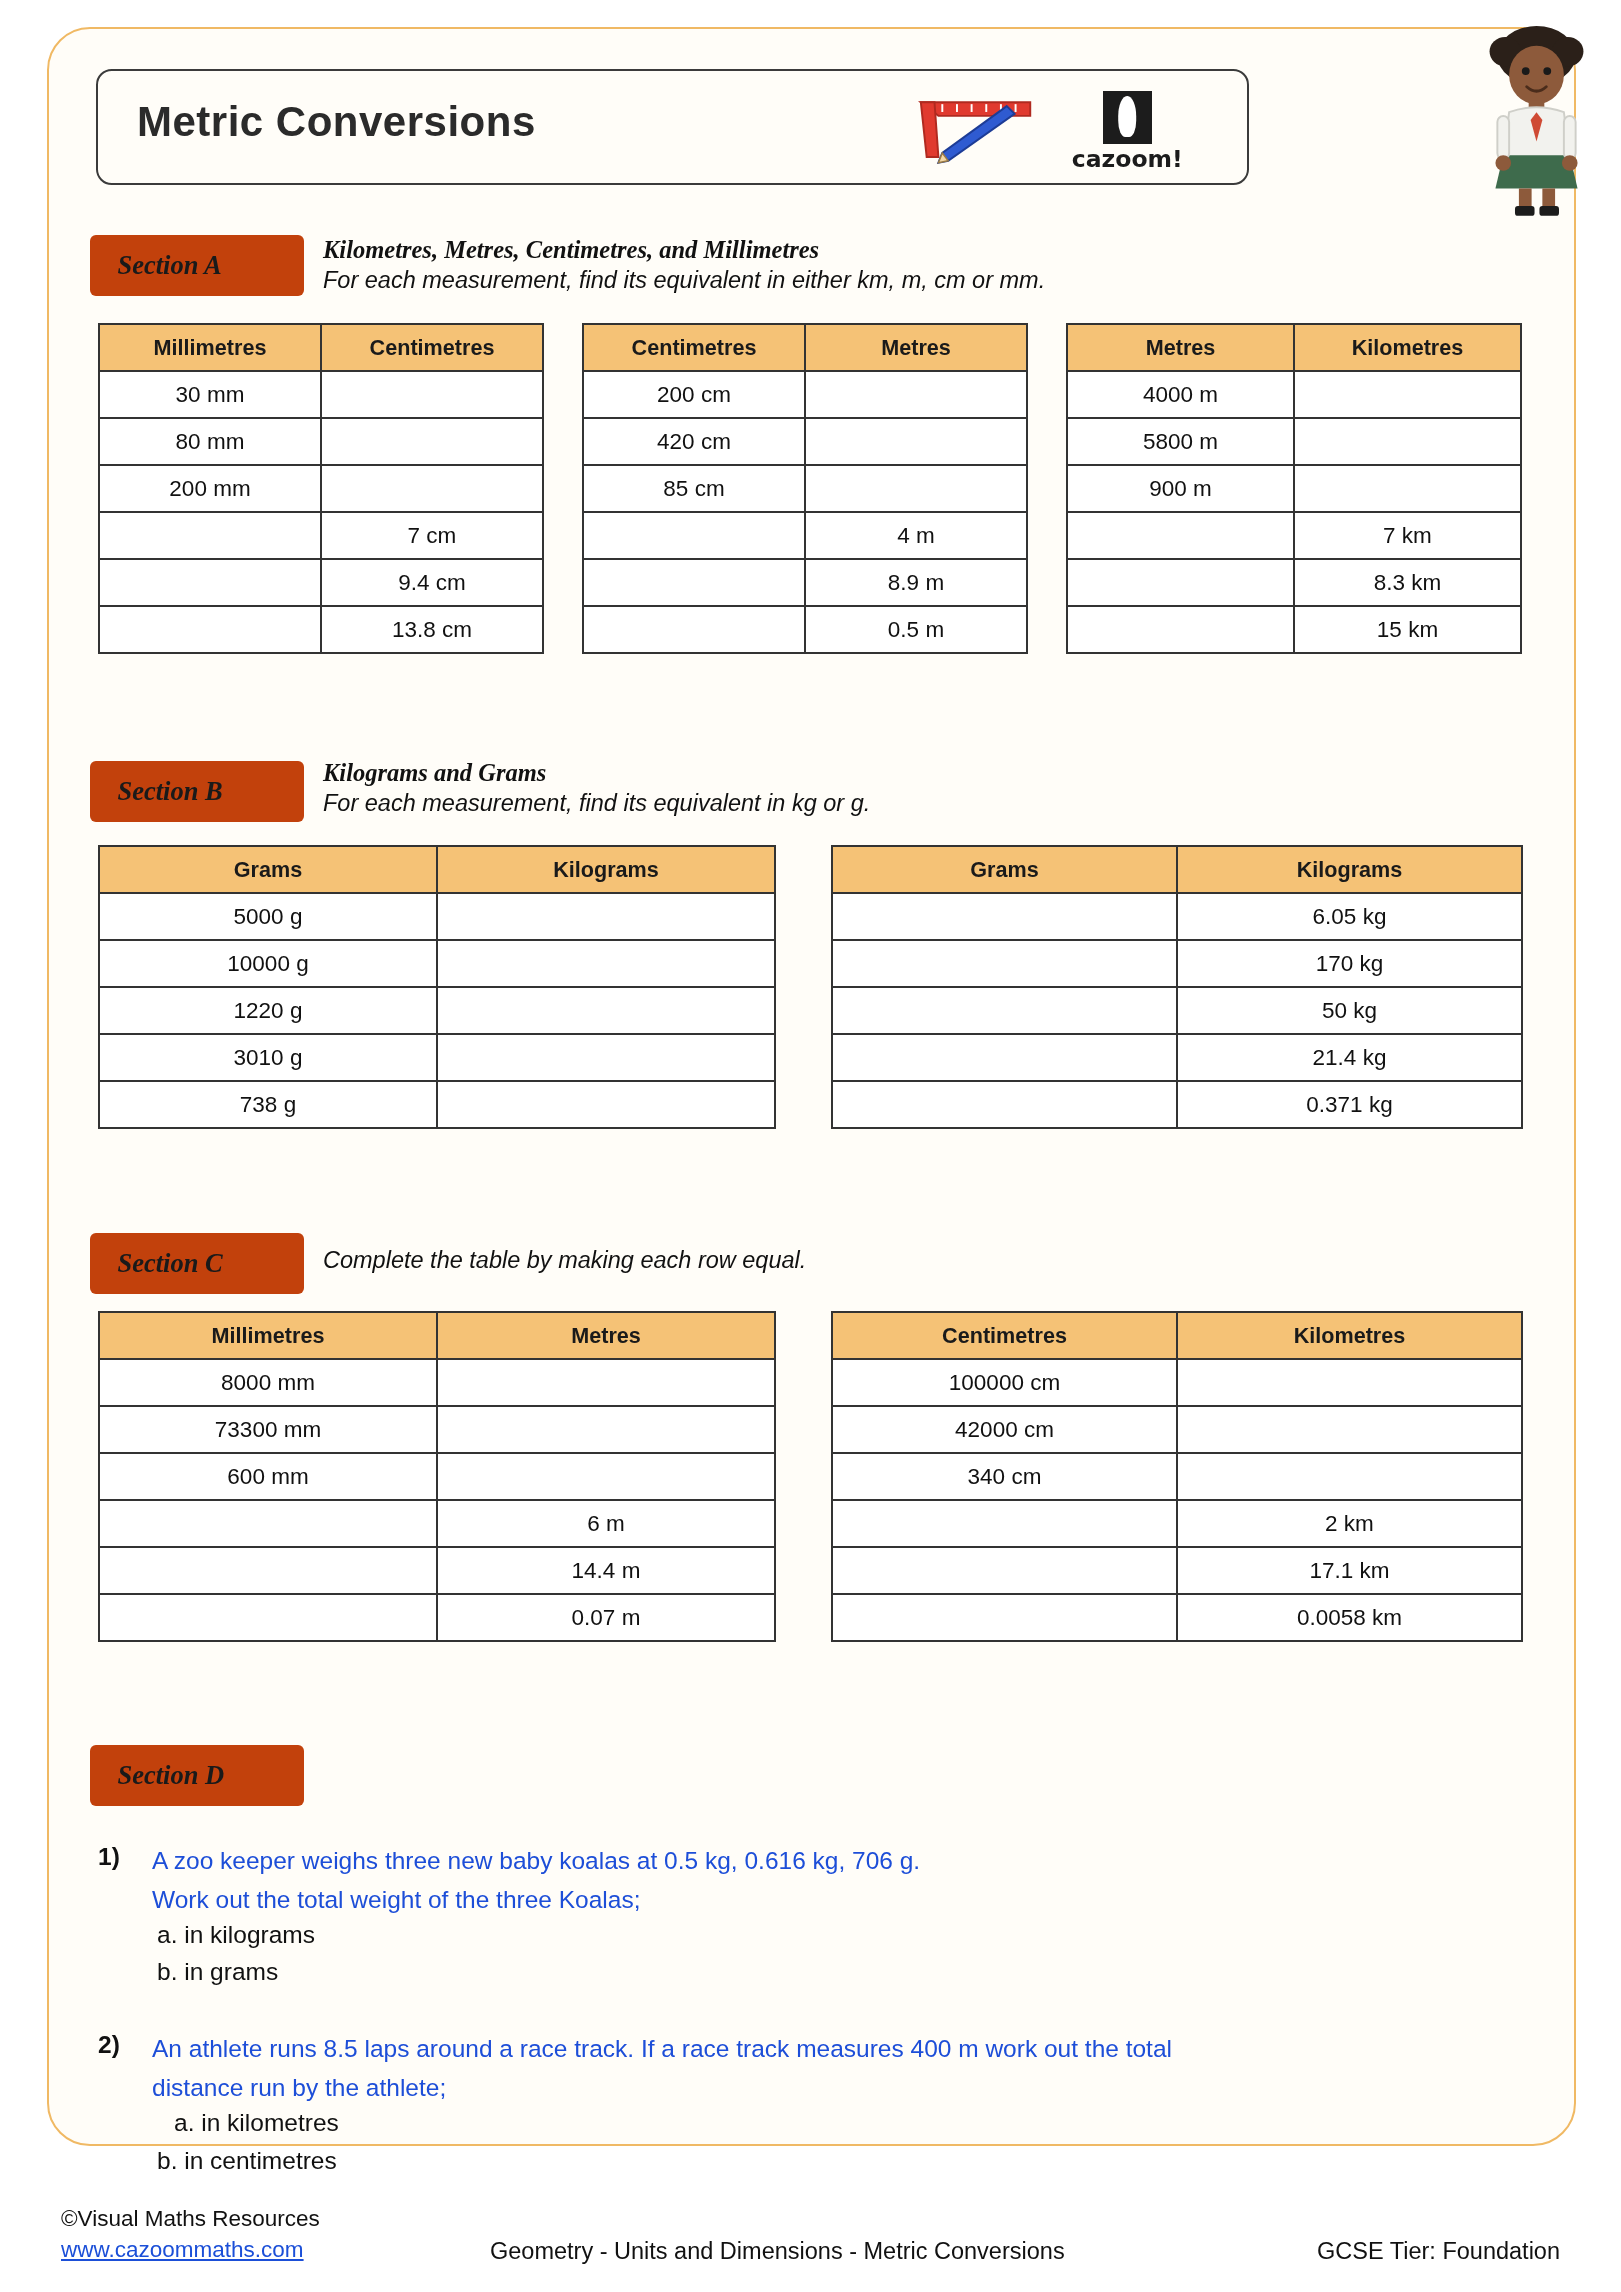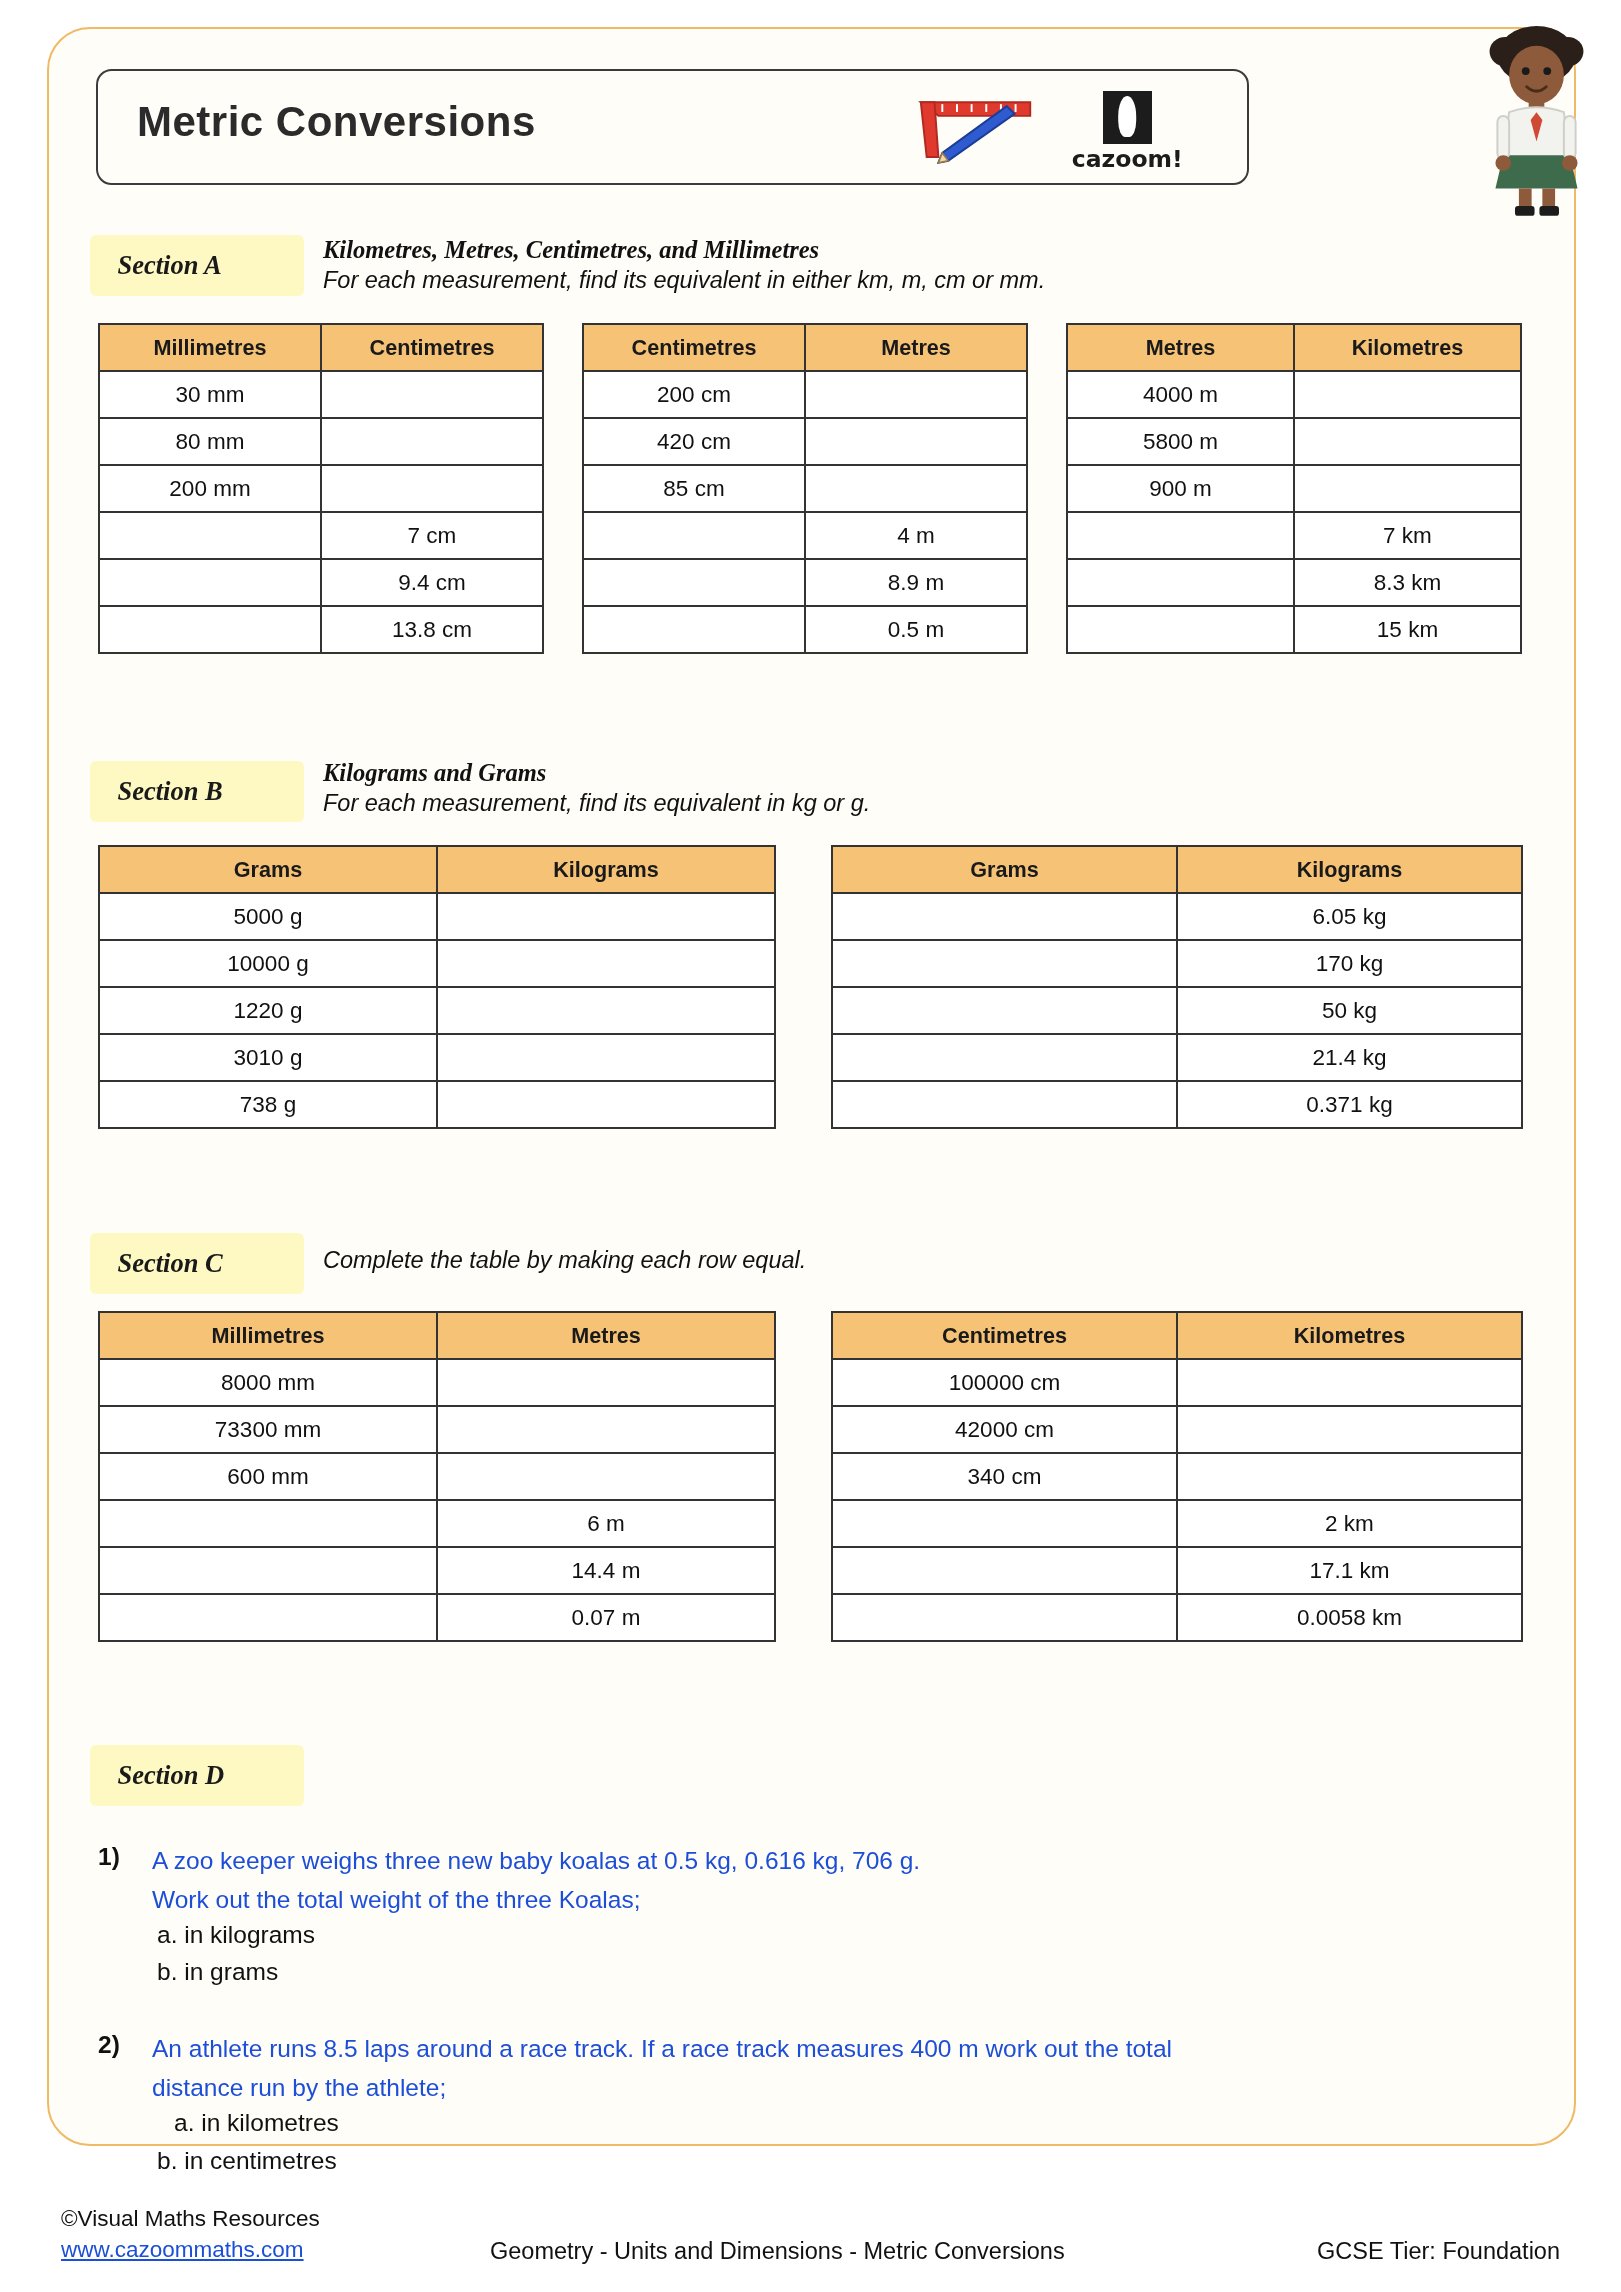--- a/index.html
+++ b/index.html
@@ -105,21 +105,21 @@
     top: 21.6px;
     width: 133px;
     height: 196px;
   }
 
   
   .section-label {
     position: absolute;
     width: 214px;
     height: 61px;
-    background: #fef9c3;
+    background: #c2410c;
     border-radius: 5.9px;
     font-family: "Liberation Serif", serif;
     font-weight: bold;
     font-style: italic;
     font-size: 26.5px;
     color: #1a1a1a;
     display: flex;
     align-items: center;
     padding-left: 27.4px;
     box-sizing: border-box;

